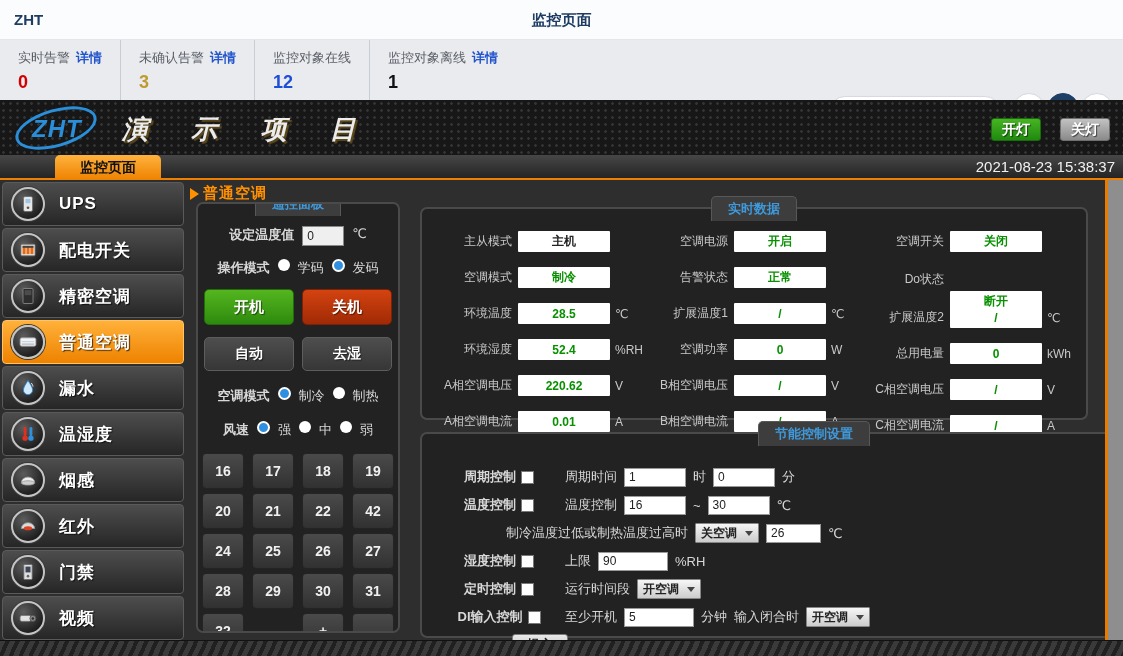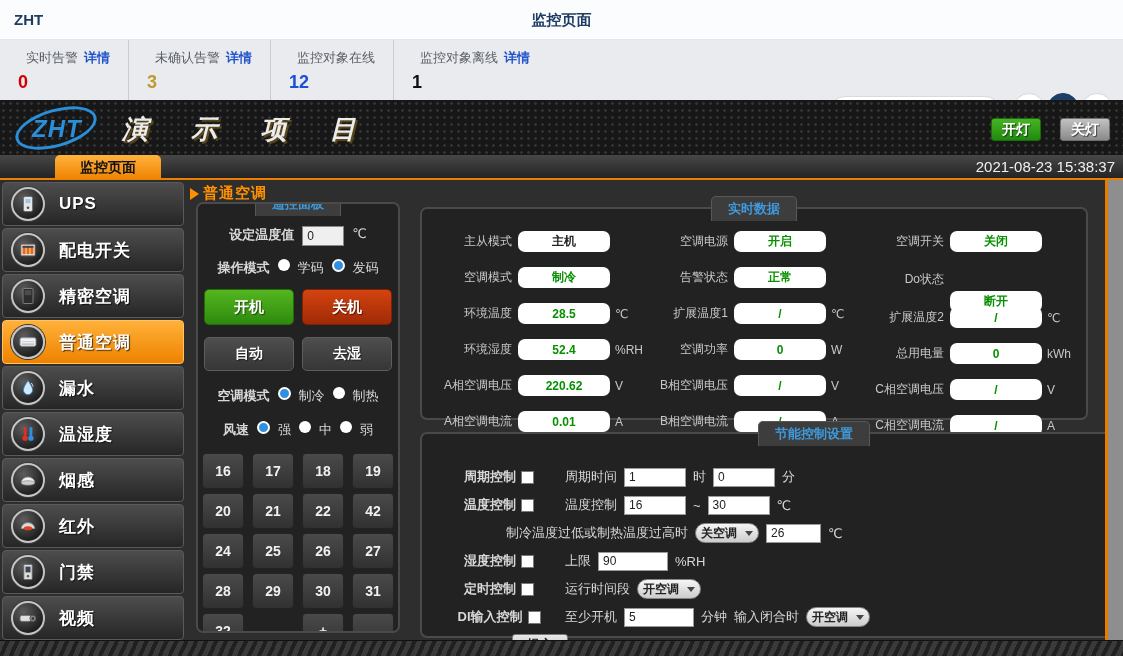--- a/index.html
+++ b/index.html
@@ -8,21 +8,21 @@
 
   
   .topbar { position:absolute; left:0; top:0; width:1123px; height:40px; background:#fbfcfd; border-bottom:1px solid #e3e6ea; }
   .topbar .brand { position:absolute; left:14px; top:11px; font-size:15px; color:#1e3c64; font-weight:bold; }
   .topbar .ptitle { position:absolute; left:0; right:0; top:11px; text-align:center; font-size:15px; color:#1e3c64; font-weight:bold; }
 
   
   .statsbar { position:absolute; left:0; top:40px; width:1123px; height:60px; background:#e9ebef; }
   .stats { display:flex; height:100%; padding-left:14px; }
   .stat { padding:9px 18px 0 4px; border-right:1px solid #c9ccd2; margin-right:14px; min-width:92px; }
-  .stat .srow1 { font-size:13px; color:#5a5f66; white-space:nowrap;margin-left:8px; }
+  .stat .srow1 { font-size:13px; color:#5a5f66; white-space:nowrap; }
   .stat .srow1 .link { color:#2255cc; font-weight:bold; margin-left:6px; cursor:pointer; }
   .stat .sval { font-size:18px; font-weight:bold; margin-top:5px; }
   .tool-pill { position:absolute; right:123px; top:56px; height:30px; background:#fff; border:1px solid #d7dade; border-radius:15px; display:flex; align-items:center; gap:10px; padding:0 14px; box-shadow:0 1px 2px rgba(0,0,0,.08); }
   .tool-btn { width:20px; height:20px; border:1.5px solid #333; border-radius:3px; display:flex; align-items:center; justify-content:center; font-size:11px; font-weight:bold; color:#333; cursor:pointer; line-height:1; }
   .circle-btn { position:absolute; top:53px; width:32px; height:32px; border-radius:50%; background:#fff; border:1px solid #d7dade; display:flex; align-items:center; justify-content:center; cursor:pointer; box-shadow:0 1px 2px rgba(0,0,0,.1); }
   .circle-btn.bell { right:78px; }
   .circle-btn.list { right:44px; background:#1d3f66; border-color:#1d3f66; flex-direction:column; gap:2.5px; align-items:flex-start; padding-left:8px; }
   .circle-btn.list i { display:block; height:2.5px; background:#fff; border-radius:1px; }
   .circle-btn.site { right:10px; }
 
@@ -77,31 +77,31 @@
   .bigbtn.red { background:linear-gradient(#d44310,#a02a05); border:1px solid #7e2104; }
   .bigbtn.gray { background:linear-gradient(#4e4e4e,#363636); border:1px solid #5d5d5d; height:34px; font-size:14px; }
   .numgrid { display:grid; grid-template-columns:repeat(4,42px); gap:4px 8px; justify-content:center; margin-top:14px; }
   .numbtn { height:36px; background:linear-gradient(#4a4a4a,#313131); border:1px solid #242424; border-radius:4px; color:#f0f0f0; font-size:14px; font-weight:bold; display:flex; align-items:center; justify-content:center; cursor:pointer; }
 
   
   .realtime { left:420px; top:27px; width:668px; height:213px; padding:22px 8px 0 8px; display:flex; }
   .rt-col { flex:1; display:flex; flex-direction:column; gap:15px; }
   .rt-field { display:flex; align-items:center; height:25px; }
   .rt-field .lab { flex:1; text-align:right; padding-right:6px; color:#c8c8c8; font-size:12px; white-space:nowrap; }
-  .rt-box { width:92px; height:21px; background:#fff; border-radius:7px; display:flex; align-items:center; justify-content:center; font-size:12px; font-weight:bold; flex:0 0 auto; }
+  .rt-box { width:92px; height:21px; background:#fff; border-radius:1px; display:flex; align-items:center; justify-content:center; font-size:12px; font-weight:bold; flex:0 0 auto; }
   .rt-field .unit { width:36px; padding-left:5px; color:#c8c8c8; font-size:12px; }
 
   
   .energy { left:420px; top:252px; width:788px; height:206px; padding:32px 10px 0 18px; }
   .e-row { display:flex; align-items:center; height:22px; margin-bottom:6px; color:#d8d8d8; font-size:13px; gap:7px; }
   .e-group { width:118px; display:flex; justify-content:center; align-items:center; gap:5px; font-weight:bold; white-space:nowrap; }
   .cb { width:13px; height:13px; background:#fff; border:1px solid #777; display:inline-block; cursor:pointer; flex:0 0 auto; }
   .inp { height:19px; background:#fff; border:1px solid #999; font-size:12px; padding:0 4px; color:#222; font-family:inherit; }
   .w62 { width:62px; } .w70 { width:70px; } .w55 { width:55px; }
-  .dd { height:20px; background:linear-gradient(#f6f6f6,#cccccc); border:1px solid #868686; border-radius:10px; display:flex; align-items:center; gap:8px; padding:0 5px; font-size:12px; font-weight:bold; color:#222; cursor:pointer; }
+  .dd { height:20px; background:linear-gradient(#f6f6f6,#cccccc); border:1px solid #868686; border-radius:1px; display:flex; align-items:center; gap:8px; padding:0 5px; font-size:12px; font-weight:bold; color:#222; cursor:pointer; }
   .caret { width:0; height:0; border-left:4px solid transparent; border-right:4px solid transparent; border-top:5px solid #444; }
   .submit-btn { width:56px; height:22px; margin-left:72px; background:linear-gradient(#e9e9e9,#b9b9b9); border:1px solid #7c7c7c; border-radius:3px; display:flex; align-items:center; justify-content:center; font-size:13px; font-weight:bold; color:#222; cursor:pointer; }
 
   
   .scroll-strip { position:absolute; right:0; top:0; width:18px; height:460px; background:#8e8e8e; border-left:3px solid #e87c00; cursor:pointer; }
   .stripesbar { position:absolute; left:0; top:640px; width:1123px; height:16px; border-top:1px solid #111;
     background:repeating-linear-gradient(115deg, #3a3a3a 0 5px, #202020 5px 9px); }
 
   svg { display:block; }
 </style>

